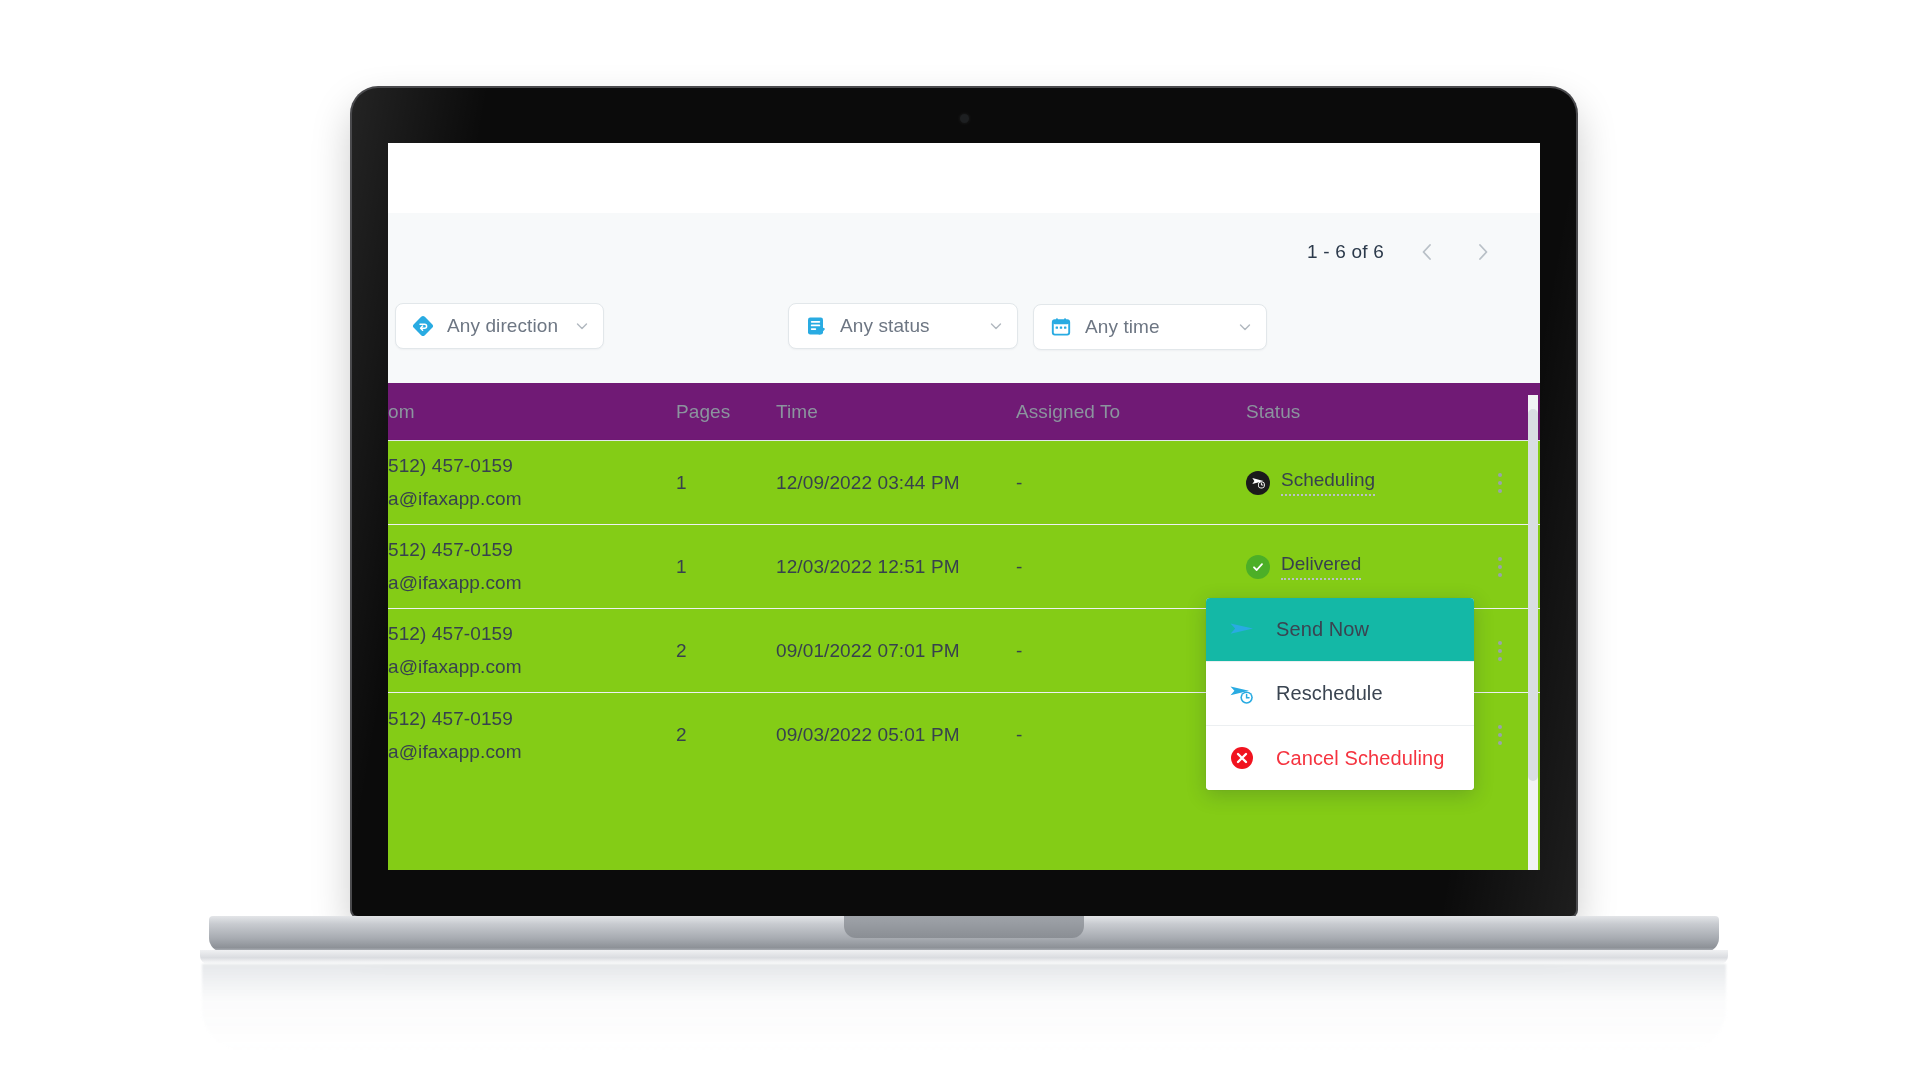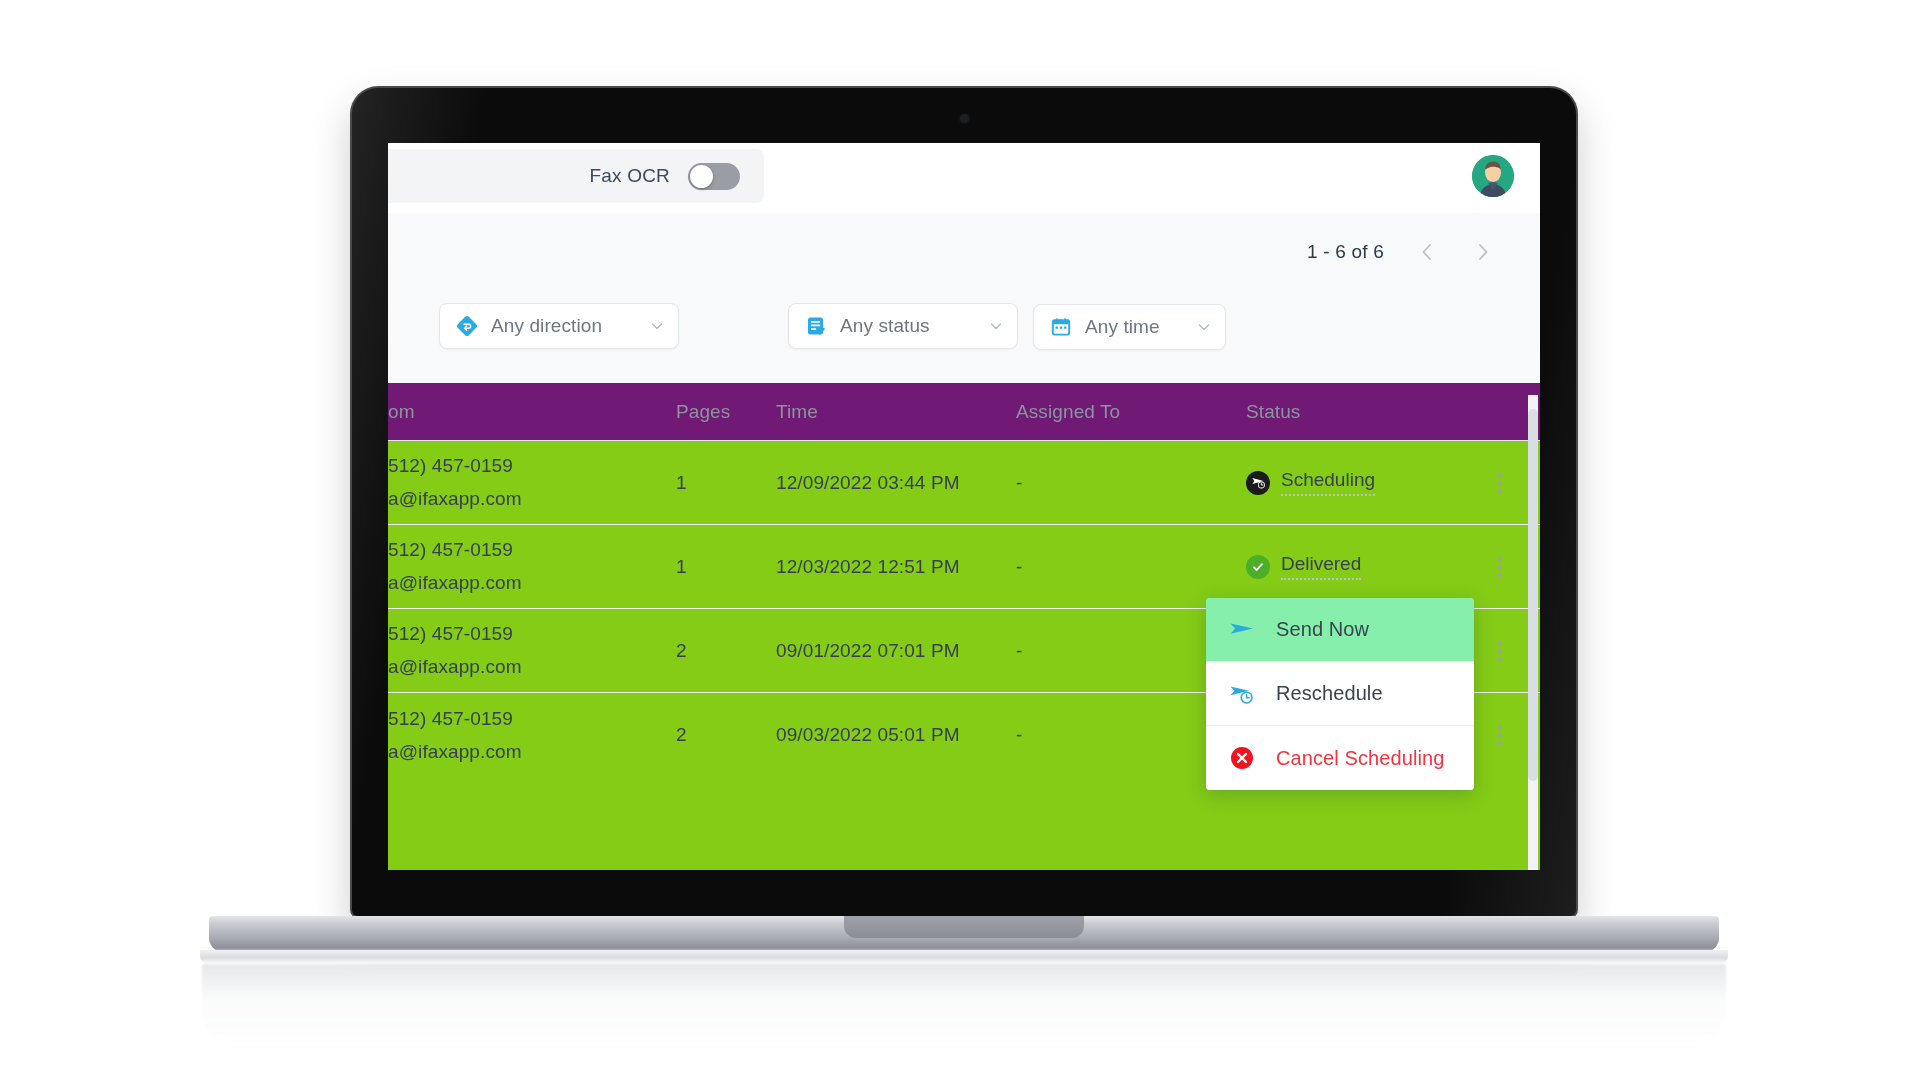--- a/index.html
+++ b/index.html
@@ -174,23 +174,23 @@
     border-radius: 8px;
     display: flex;
     align-items: center;
     padding: 0 14px 0 16px;
     cursor: pointer;
     box-shadow: 0 1px 2px rgba(20,30,50,0.04);
   }
   .select .sicon { width: 22px; height: 22px; flex: 0 0 22px; margin-right: 13px; display:flex; align-items:center; justify-content:center;}
   .select .stext { font-size: 19px; color: #6d7683; flex: 1; letter-spacing: 0.1px; }
   .select .caret { width: 14px; height: 14px; flex: 0 0 14px; }
-  #f-direction { left: 7px;  width: 240px; margin-left: 44px; }
+  #f-direction { left: 7px;  width: 209px; }
   #f-status    { left: 400px; width: 230px; }
-  #f-time      { left: 645px; top: 1px; width: 193px; }
+  #f-time      { left: 645px; top: 1px; width: 234px; }
 
   
   .table-head {
     position: absolute;
     left: -52px;
     top: 170px;
     width: 1215px;
     height: 58px;
     background: #701a75;
     border-bottom: 1px solid #e7ebee;
@@ -289,21 +289,21 @@
     display: flex;
     align-items: center;
     height: 64px;
     padding-left: 22px;
     gap: 20px;
     cursor: pointer;
     border-bottom: 1px solid #eceff1;
     background: #ffffff;
   }
   .ctxitem:last-child { border-bottom: none; }
-  .ctxitem.hovered { background: #86efac; }
+  .ctxitem.hovered { background: #14b8a6; }
   .ctxicon { width: 28px; height: 28px; flex: 0 0 28px; display:flex; align-items:center; justify-content:center; }
   .ctxlabel { font-size: 20px; color: #3a4451; letter-spacing: 0.1px; }
   .ctxlabel.danger { color: #f5333f; }
 
   
   .scrolltrack {
     position: absolute;
     right: 2px;
     top: 182px;
     width: 10px;
@@ -366,38 +366,20 @@
 <div id="stage">
 
   <div id="laptop">
 
     <div class="lid">
       <div class="lid-inner-shine"></div>
       <div class="camera"></div>
 
       <div class="screen">
 
-        <div class="topbar">
-          <div class="topbar-card">
-            <span class="ocr-label">Fax OCR</span>
-            <div class="toggle">
-              <div class="knob"></div>
-            </div>
-          </div>
-
-          <div class="avatar">
-            <svg viewBox="0 0 42 42" width="42" height="42">
-              <circle cx="21" cy="21" r="21" fill="#24a882"></circle>
-              <path d="M8 42c0-8 6-12.5 13-12.5S34 34 34 42z" fill="#3f4a63"></path>
-              <ellipse cx="21" cy="17.5" rx="8" ry="9.5" fill="#f7cfa3"></ellipse>
-              <path d="M13.2 14.5c0-5.2 3.6-8 7.8-8s7.8 2.6 7.8 7.8c0 0-2.2-2.6-7.8-2.6-4.2 0-7.8 2.8-7.8 2.8z" fill="#6b5341"></path>
-              <path d="M16 28.5l5 6 5-6c-1.6-.9-3.2-1.3-5-1.3s-3.4.4-5 1.3z" fill="#4a5570"></path>
-            </svg>
-          </div>
-        </div>
 
         <div class="appbody">
 
           <div class="pagination">
             <span class="page-count">1 - 6 of 6</span>
             <div class="chev">
               <svg width="24" height="24" viewBox="0 0 24 24">
                 <path d="M15 5 L8.5 12 L15 19" fill="none" stroke="#b9c0c7" stroke-width="1.8" stroke-linecap="round" stroke-linejoin="round"></path>
               </svg>
             </div>

